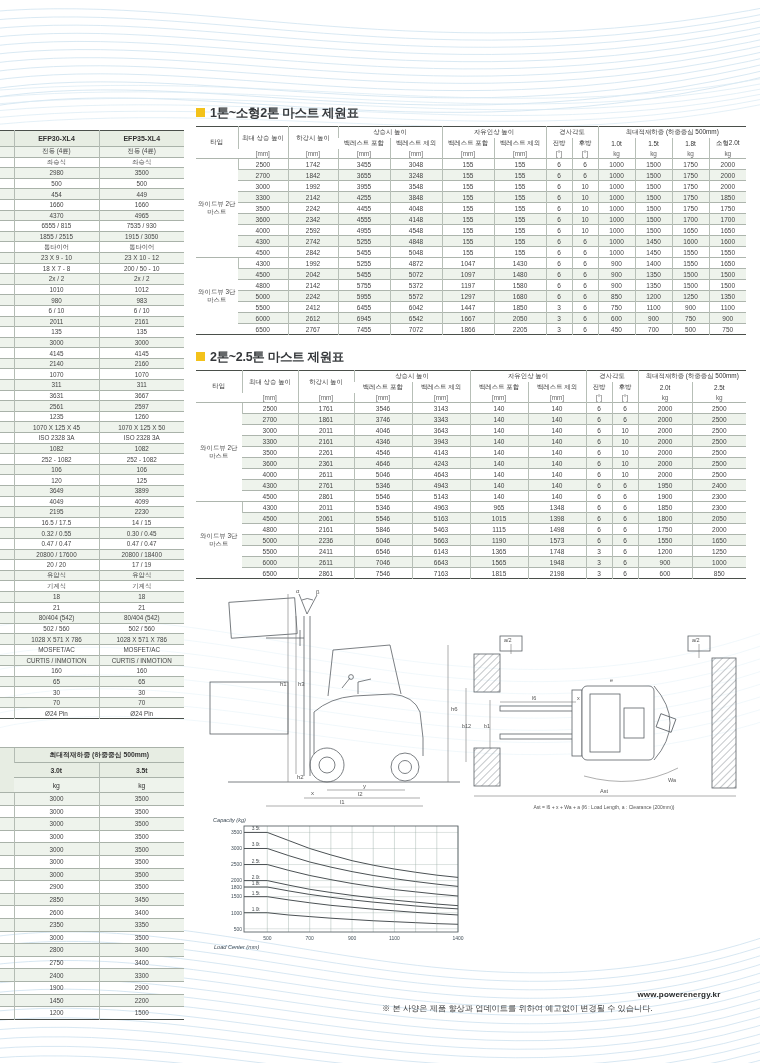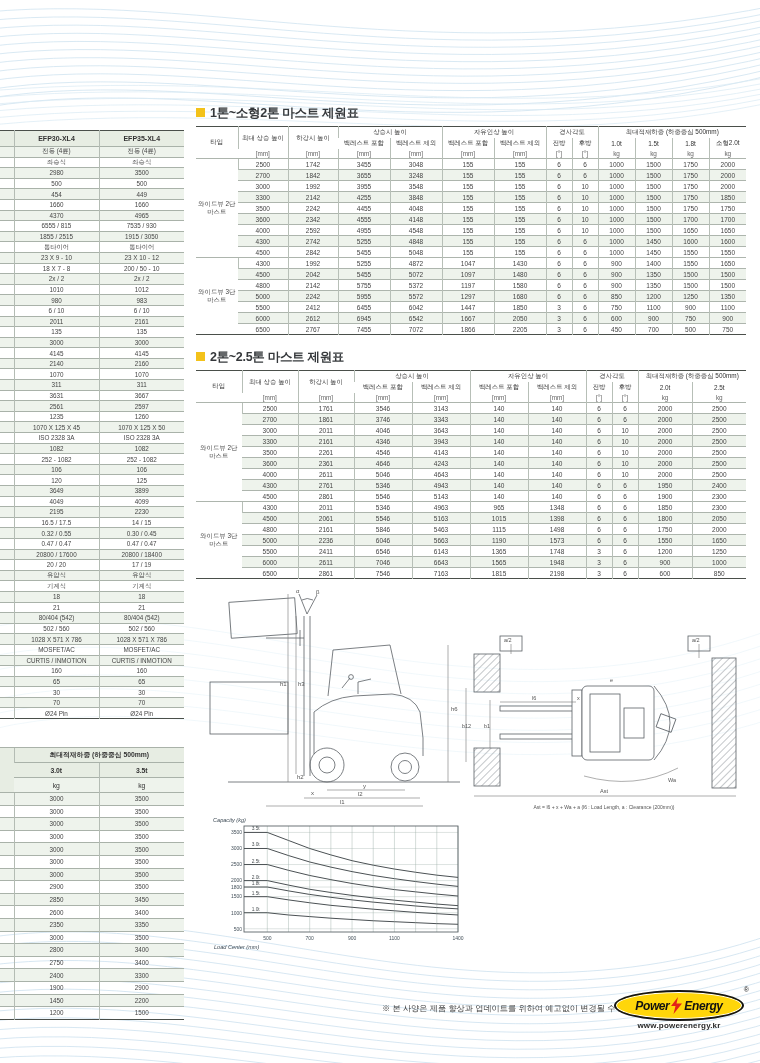--- a/index.html
+++ b/index.html
@@ -1205,24 +1205,16 @@
         <text x="184.43564356435644" y="126" font-size="5" fill="#44505a" text-anchor="middle">1100</text>
         <text x="248" y="126" font-size="5" fill="#44505a" text-anchor="middle">1400</text>
         <text x="3" y="8" font-size="5.6" fill="#3d4a55" font-style="italic">Capacity (kg)</text>
         <text x="4" y="135" font-size="5.6" fill="#3d4a55" font-style="italic">Load Center (mm)</text>
       </svg>
   </div>
 
   <div class="note">※ 본 사양은 제품 향상과 업데이트를 위하여 예고없이 변경될 수 있습니다.</div>
 
   <div class="logo">
-    <div class="logo-oval">
-      <span class="t">Power</span>
-      <svg width="13" height="17" viewBox="0 0 13 17" style="margin:0 1px;">
-        <polygon points="8,0 1,9 5.5,9 3.5,17 12,6.5 6.5,6.5" fill="#e32118"></polygon>
-      </svg>
-      <span class="t">Energy</span>
-      <span class="logo-reg">®</span>
-    </div>
     <div class="logo-url">www.powerenergy.kr</div>
   </div>
 
 </div>
 
 </body></html>

